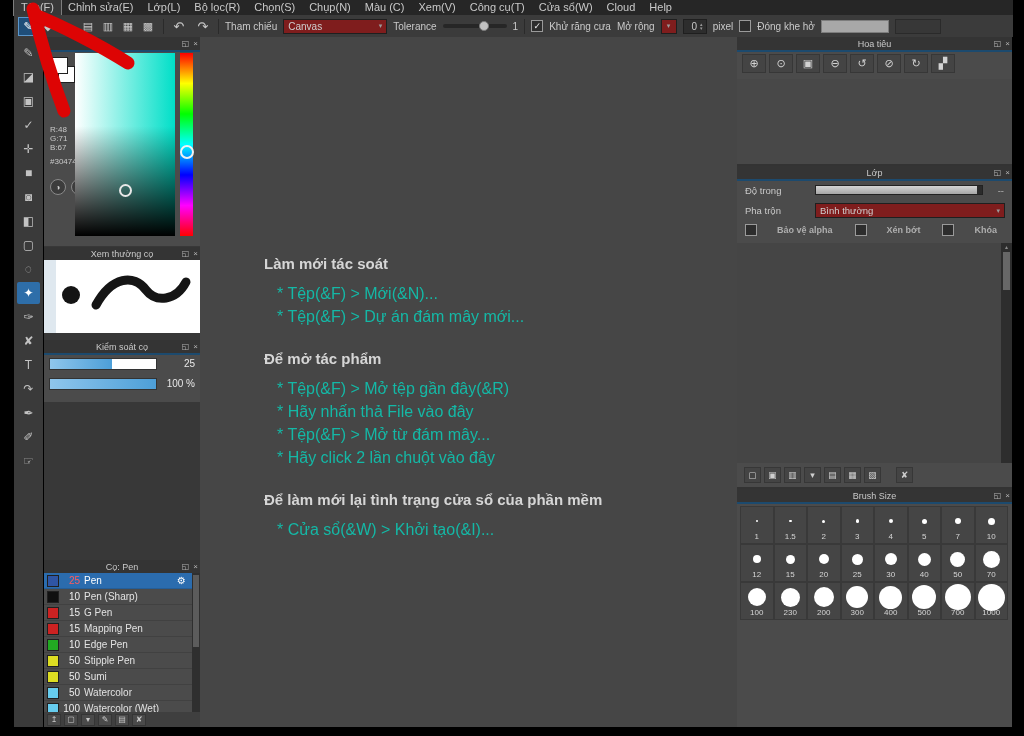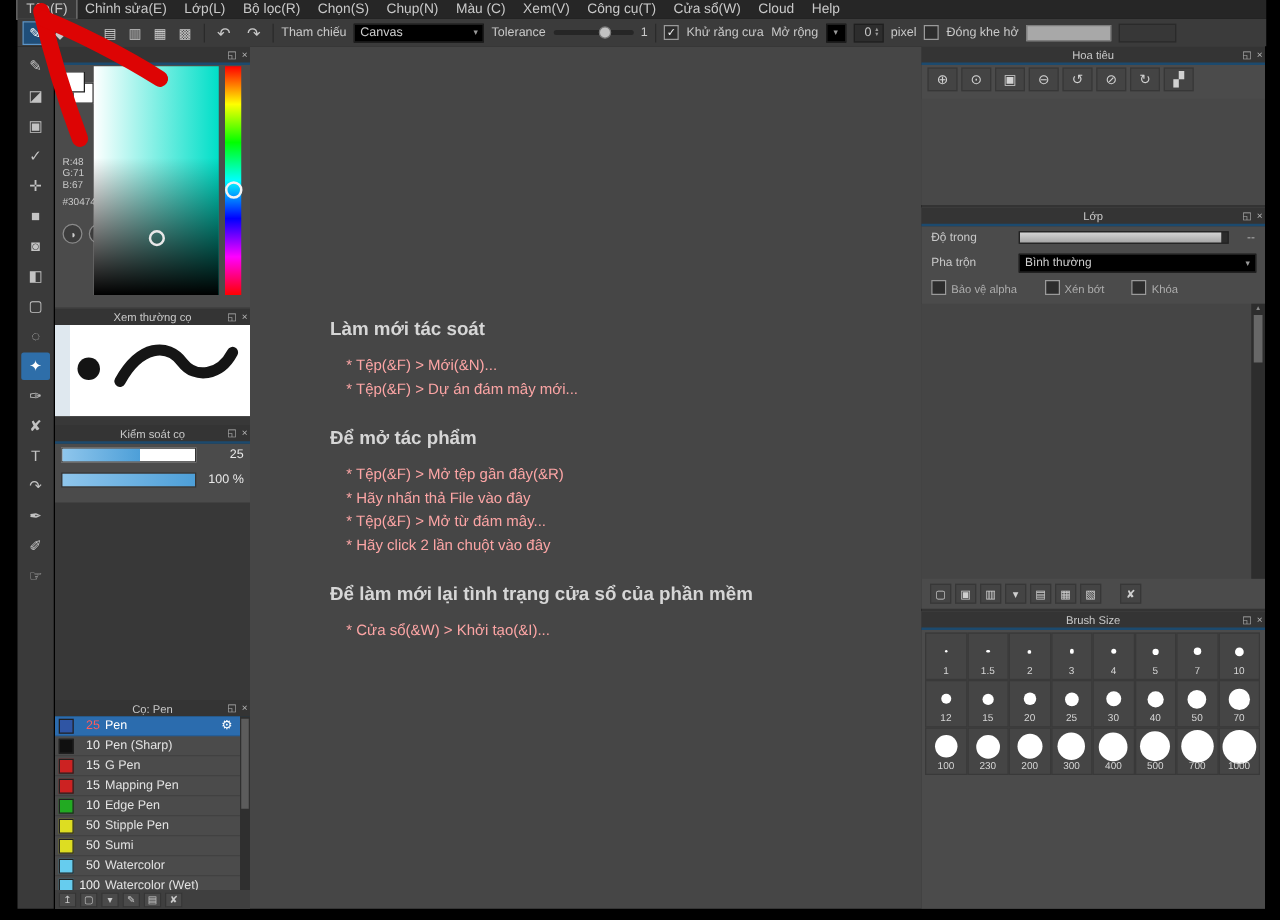--- a/index.html
+++ b/index.html
@@ -14,21 +14,21 @@
   #toolbar{position:absolute;left:14px;top:15px;width:999px;height:22px;background:#3b3b3b;
     display:flex;align-items:center;gap:6px;padding:0 5px;box-sizing:border-box;font-size:10px;color:#c9c9c9;}
   #tb-icons{display:flex;gap:2px;}
   .tbicon{width:18px;height:17px;display:flex;align-items:center;justify-content:center;font-size:11px;
     color:#c9c9c9;background:transparent;border:none;padding:0;}
   .tbicon.sel{background:#1f4e79;outline:1px solid #5a96cc;color:#fff;}
   .tbbtn{width:18px;height:17px;background:transparent;border:none;color:#c9c9c9;font-size:13px;
     display:flex;align-items:center;justify-content:center;padding:0;}
   .sep{width:1px;height:15px;background:#2a2a2a;}
   .tblabel{white-space:nowrap;}
-  .dropdown{height:15px;background:#000000;border:1px solid #1f1f1f;display:flex;align-items:center;
+  .dropdown{height:15px;background:#7f1d1d;border:1px solid #1f1f1f;display:flex;align-items:center;
     justify-content:space-between;padding:0 4px;gap:21px;color:#cfcfcf;box-sizing:border-box;}
   .dd-arrow{font-size:7px;color:#9a9a9a;}
   .slider{width:64px;height:4px;background:#262626;border-radius:2px;position:relative;}
   .slider .knob{position:absolute;top:-3px;width:10px;height:10px;border-radius:50%;background:#c2c2c2;
     border:1px solid #7a7a7a;box-sizing:border-box;}
   .checkbox{width:10px;height:10px;background:#2d2d2d;border:1px solid #9a9a9a;display:inline-flex;
     align-items:center;justify-content:center;font-size:9px;color:#eee;line-height:1;flex:none;}
   .numbox{height:15px;background:#2d2d2d;border:1px solid #1f1f1f;display:flex;align-items:center;
     padding:0 3px;gap:3px;min-width:24px;justify-content:flex-end;box-sizing:border-box;}
   .spin{display:flex;flex-direction:column;font-size:5px;color:#9a9a9a;line-height:4px;}
@@ -92,37 +92,37 @@
   #brush-thumb{position:absolute;left:1px;top:2px;width:6px;height:72px;background:#5c5c5c;}
   #brush-toolbar{position:absolute;left:0;bottom:0;width:156px;height:15px;background:#3f3f3f;
     display:flex;align-items:center;gap:3px;padding-left:3px;box-sizing:border-box;}
   .bpbtn{width:14px;height:12px;background:#4a4a4a;border:1px solid #353535;color:#c9c9c9;font-size:8px;
     display:flex;align-items:center;justify-content:center;padding:0;}
   
   #canvas{position:absolute;left:200px;top:37px;width:537px;height:690px;background:#464646;}
   #help{position:absolute;left:64px;top:218px;width:440px;}
   .help-h{font-size:15px;font-weight:bold;color:#d6d6d6;margin:24px 0 13px;}
   .help-h.first{margin-top:0;}
-  .help-item{font-size:12px;color:#fca5a5;margin:0 0 5px 13px;}
+  .help-item{font-size:16px;color:#14b8a6;margin:0 0 5px 13px;}
   
   #nav-panel{top:0;height:127px;}
   #nav-toolbar{position:absolute;left:5px;top:17px;display:flex;gap:3px;}
   .navbtn{width:24px;height:19px;background:#444;border:1px solid #373737;color:#d2d2d2;font-size:11px;
     display:flex;align-items:center;justify-content:center;padding:0;}
   .navview{position:absolute;left:0;top:42px;right:0;bottom:0;background:#484848;}
   
   #layer-panel{top:129px;height:321px;}
   .lrow{position:absolute;left:0;width:275px;height:18px;font-size:9.5px;color:#c9c9c9;}
   .llabel{position:absolute;left:8px;top:3px;}
   .lslider{position:absolute;left:78px;top:3px;width:168px;height:10px;background:#2b2b2b;border:1px solid #222;box-sizing:border-box;}
   .lfill{height:100%;width:97%;background:linear-gradient(#d4d4d4,#a6a6a6);}
   .lval{position:absolute;right:8px;top:3px;color:#b5b5b5;}
   .ldrop{position:absolute;left:78px;top:1px;width:190px;}
   #layer-checks{position:absolute;left:8px;top:58px;display:flex;gap:22px;font-size:9px;color:#aeaeae;}
-  .lycheck{display:flex;align-items:flex-end;gap:4px;}
+  .lycheck{display:flex;align-items:center;gap:20px;font-weight:bold;}
   #layer-list{position:absolute;left:0;top:77px;right:0;bottom:24px;background:#454545;}
   #layer-scroll{position:absolute;right:0;top:0;width:11px;bottom:0;background:#2d2d2d;
     display:flex;flex-direction:column;align-items:center;font-size:6px;color:#8a8a8a;}
   #layer-thumb{position:absolute;left:2px;top:9px;width:7px;height:38px;background:#676767;}
   #layer-toolbar{position:absolute;left:0;bottom:0;width:275px;height:24px;display:flex;align-items:center;
     gap:3px;padding-left:7px;box-sizing:border-box;}
   .lybtn{width:17px;height:16px;background:#444;border:1px solid #373737;color:#cfcfcf;font-size:9px;
     display:flex;align-items:center;justify-content:center;padding:0;}
   .lybtn.trash{margin-left:12px;}
   

